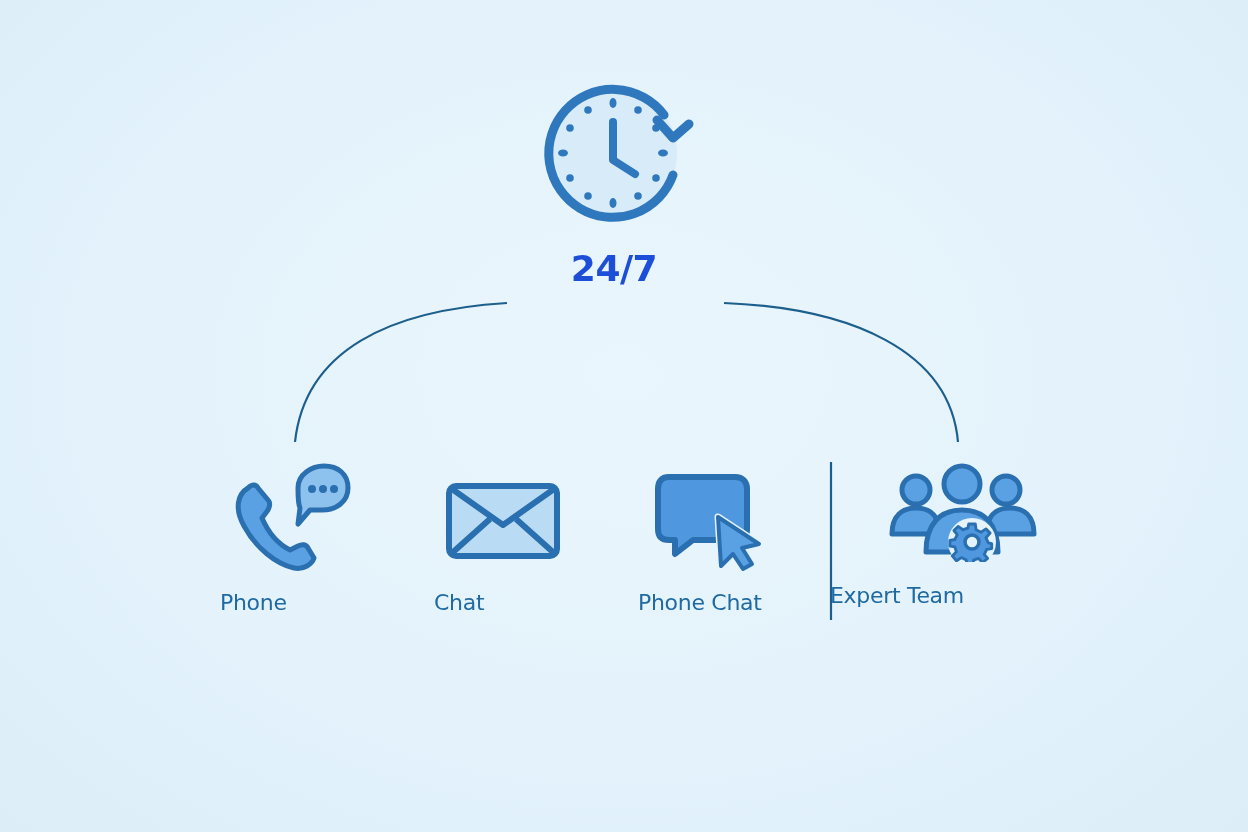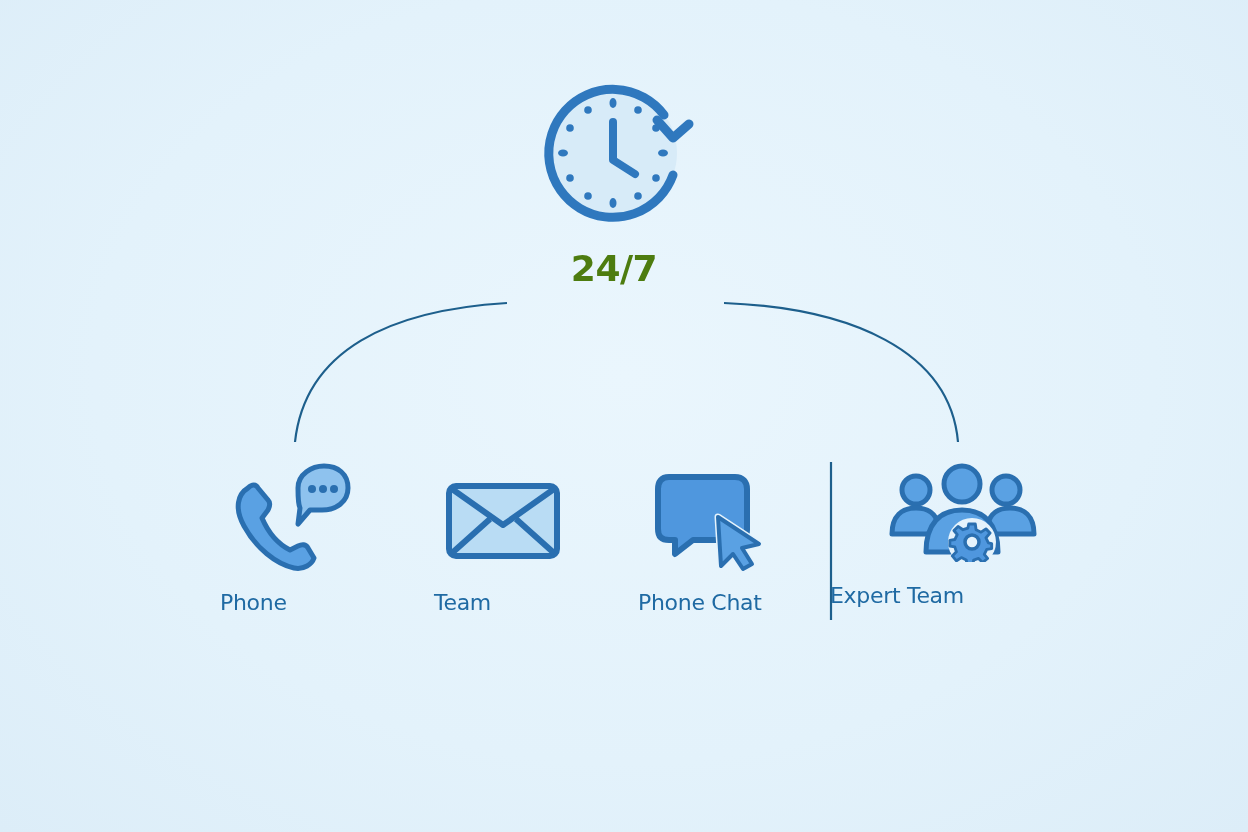--- a/index.html
+++ b/index.html
@@ -6,21 +6,21 @@
   body {
     width:1248px; height:832px; overflow:hidden;
     background: radial-gradient(ellipse at 50% 45%, #eaf6fd 0%, #e3f2fb 60%, #dcedf8 100%);
     font-family: "DejaVu Sans", sans-serif;
     position:relative;
   }
   .stage { position:absolute; left:0; top:0; width:1248px; height:832px; }
   svg.lines { position:absolute; left:0; top:0; }
   .title {
     position:absolute; left:514px; width:200px; text-align:center;
-    color:#4d7c0f; font-weight:bold; font-size:36px; line-height:46px;
+    color:#1d4ed8; font-weight:bold; font-size:36px; line-height:46px;
     font-family: "DejaVu Sans", sans-serif; letter-spacing:-0.5px;
   }
   .label {
     position:absolute; color:#1f6aa3;
     font-size:22px; font-family: "DejaVu Sans", sans-serif; letter-spacing:-0.3px;
   }
   .icon { position:absolute; }
 </style>
 </head>
 <body>
@@ -63,21 +63,21 @@
     <circle cx="95" cy="27" r="4" fill="#2a6fb0"></circle>
     <circle cx="106" cy="27" r="4" fill="#2a6fb0"></circle>
   </svg>
   <div class="label" style="left:220px;top:590px;width:140px">Phone</div>
 
   <svg class="icon" style="left:446px;top:483px" width="114" height="76" viewBox="0 0 114 76">
     <rect x="3" y="3" width="108" height="70" rx="7" fill="#b9dcf4" stroke="#2a6fb0" stroke-width="6"></rect>
     <path d="M6 6 L57 42 L108 6" fill="none" stroke="#2a6fb0" stroke-width="6" stroke-linejoin="round"></path>
     <path d="M6 70 L44 36 M108 70 L70 36" fill="none" stroke="#2a6fb0" stroke-width="6"></path>
   </svg>
-  <div class="label" style="left:434px;top:590px;width:140px">Team</div>
+  <div class="label" style="left:434px;top:590px;width:140px">Chat</div>
 
   <svg class="icon" style="left:655px;top:474px" width="112" height="100" viewBox="0 0 112 100">
     <path d="M14 3 L80 3 C88 3 92 8 92 15 L92 56 C92 62 88 66 80 66 L38 66 L20 80 L20 66 L14 66 C6 66 3 62 3 55 L3 15 C3 8 6 3 14 3 Z" fill="#4f97de" stroke="#2a6fb0" stroke-width="6" stroke-linejoin="round"></path>
     <path d="M63 43 L104 70 L87 74 L97 90 L88 95 L78 80 L66 92 Z" fill="#5aa1e3" stroke="#e5f3fc" stroke-width="7" stroke-linejoin="round"></path>
     <path d="M63 43 L104 70 L87 74 L97 90 L88 95 L78 80 L66 92 Z" fill="#5aa1e3" stroke="#2a6fb0" stroke-width="4" stroke-linejoin="round"></path>
   </svg>
   <div class="label" style="left:638px;top:590px;width:160px">Phone Chat</div>
 
   <svg class="icon" style="left:888px;top:462px" width="150" height="100" viewBox="0 0 150 100">
     <circle cx="28" cy="28" r="14" fill="#5aa1e3" stroke="#2a6fb0" stroke-width="5"></circle>

